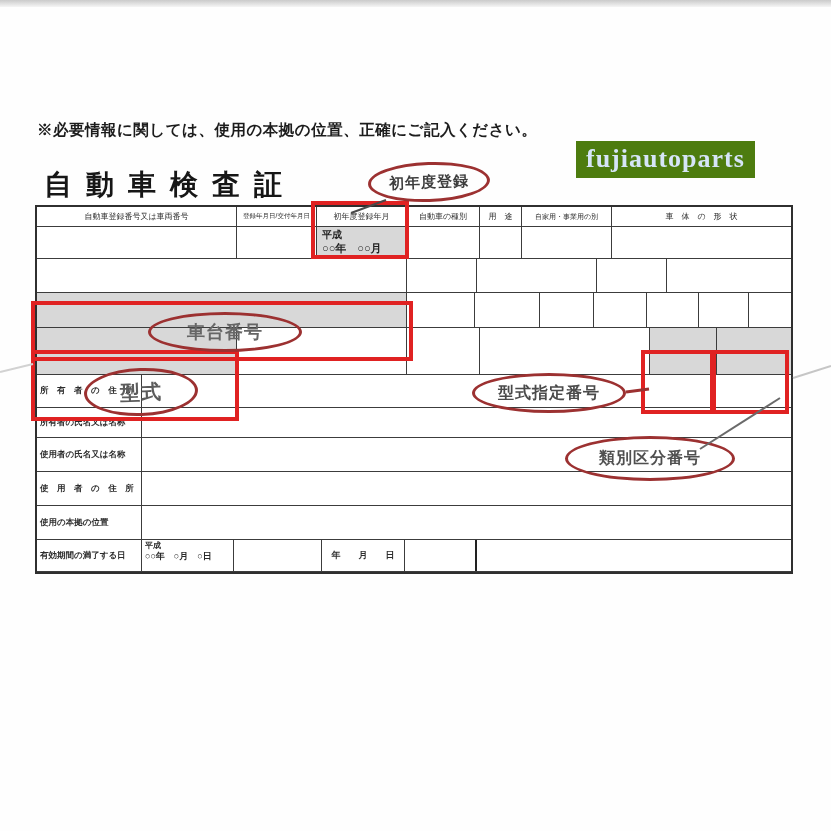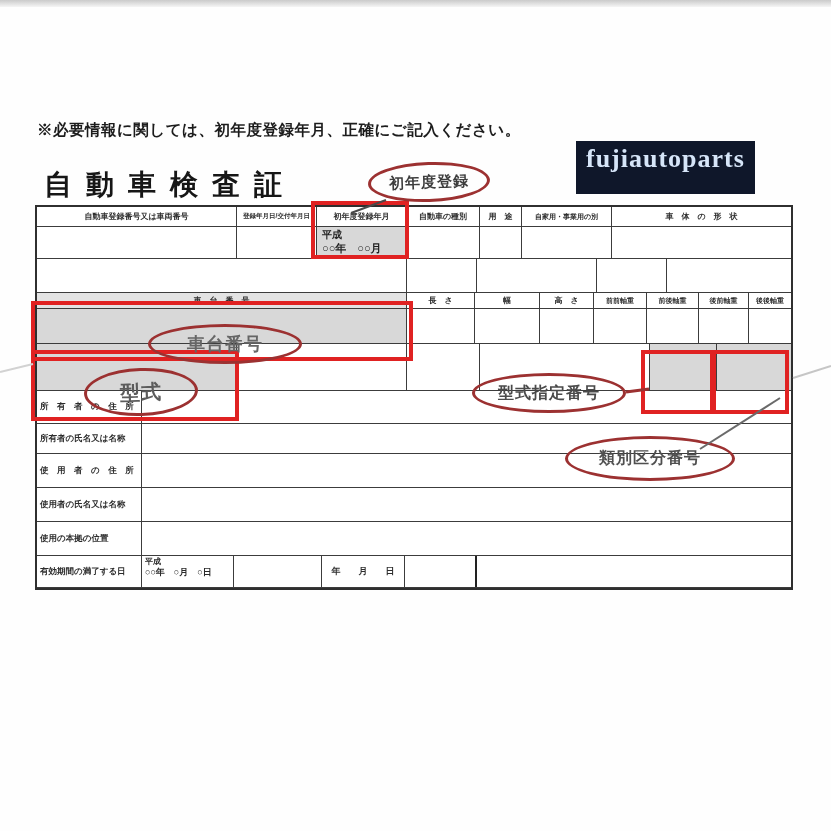--- a/index.html
+++ b/index.html
@@ -1,30 +1,30 @@
 <!DOCTYPE html>
 <html><head>
 <meta charset="utf-8">
 <style>
   html,body{margin:0;padding:0;background:#fff;}
   .page{position:relative;width:831px;height:831px;background:#fefefe;overflow:hidden;
         font-family:"Liberation Sans",sans-serif;color:#222;}
   .page::before{content:"";position:absolute;left:0;top:0;right:0;height:7px;
         background:linear-gradient(#b9b9b9,#f2f2f2);opacity:.75;pointer-events:none;}
   .note{position:absolute;left:37px;top:120px;font-size:15.5px;font-weight:bold;color:#1c1c1c;letter-spacing:.5px;}
-  .logo{position:absolute;left:576px;top:141px;background:#0f172a;color:#d6e5f8;
-        font-family:"Liberation Serif",serif;font-weight:bold;font-size:26px;padding:3px 10px 20px;letter-spacing:1px;}
+  .logo{position:absolute;left:576px;top:141px;background:#4d7c0f;color:#d6e5f8;
+        font-family:"Liberation Serif",serif;font-weight:bold;font-size:26px;padding:3px 10px 4px;letter-spacing:1px;}
   .doc-title{position:absolute;left:44px;top:166px;font-size:28px;font-weight:bold;color:#161616;letter-spacing:14px;}
   
   .ctable{position:absolute;left:35px;top:205px;width:758px;border:2px solid #2f2f2f;background:#fff;box-sizing:border-box;}
   .t-row{display:flex;border-bottom:1px solid #3c3c3c;box-sizing:border-box;}
   .t-row.no-bb{border-bottom:none;}
   .tc{box-sizing:border-box;border-right:1px solid #3c3c3c;overflow:hidden;flex:none;}
   .tc.last{border-right:none;flex:1;}
-  .hc{display:flex;align-items:center;justify-content:center;font-weight:bold;color:#2e2e2e;font-size:8px;white-space:nowrap;}
+  .hc{display:flex;align-items:center;justify-content:center;font-weight:normal;color:#2e2e2e;font-size:8px;white-space:nowrap;}
   .f7{font-size:7px;text-align:right;} .f65{font-size:6.5px;}
   .lbl{display:flex;align-items:center;font-weight:bold;color:#2c2c2c;font-size:8.5px;padding-left:3px;white-space:nowrap;}
   .shade{background:#d8d8d8;}
   .shade-lt{background:#e3e3e3;}
   .era-cell{padding:2px 0 0 5px;font-weight:bold;color:#1f1f1f;line-height:1.25;}
   .era-cell .era{font-size:10px;display:block;}
   .era-cell .val{font-size:11px;display:block;white-space:nowrap;}
   .exp-cell{padding:1px 0 0 3px;font-weight:bold;color:#2a2a2a;line-height:1.3;}
   .exp-cell .era{font-size:8px;display:block;}
   .exp-cell .val{font-size:9px;display:block;white-space:nowrap;}
@@ -37,21 +37,21 @@
   .ell{position:absolute;border:3px solid #9c3131;border-radius:50%;box-sizing:border-box;
        display:flex;align-items:center;justify-content:center;background:transparent;}
   .ell span{font-weight:bold;color:#4a4a4a;letter-spacing:1px;white-space:nowrap;}
   .svg-overlay{position:absolute;left:0;top:0;pointer-events:none;}
 </style>
 </head>
 <body>
 
 <div class="page">
 
-  <div class="note">※必要情報に関しては、初年度登録年月、正確にご記入ください。</div>
+  <div class="note">※必要情報に関しては、使用の本拠の位置、正確にご記入ください。</div>
   <div class="logo">fujiautoparts</div>
   <div class="doc-title">自動車検査証</div>
 
   <div class="ctable">
 
     <div class="t-row" style="height:20px">
       <div class="tc hc" style="width:200px">自動車登録番号又は車両番号</div>
       <div class="tc hc f65" style="width:80px">登録年月日/交付年月日</div>
       <div class="tc hc" style="width:90px">初年度登録年月</div>
       <div class="tc hc" style="width:73px">自動車の種別</div>
@@ -75,30 +75,20 @@
 
 
     <div class="t-row" style="height:34px">
       <div class="tc" style="width:370px"></div>
       <div class="tc" style="width:70px"></div>
       <div class="tc" style="width:120px"></div>
       <div class="tc" style="width:70px"></div>
       <div class="tc last"></div>
     </div>
 
-    <div class="t-row" style="height:16px">
-      <div class="tc hc shade-lt" style="width:370px">車　台　番　号</div>
-      <div class="tc hc" style="width:68px">長　さ</div>
-      <div class="tc hc" style="width:65px">幅</div>
-      <div class="tc hc" style="width:54px">高　さ</div>
-      <div class="tc hc f7" style="width:53px">前前軸重</div>
-      <div class="tc hc f7" style="width:52px">前後軸重</div>
-      <div class="tc hc f7" style="width:50px">後前軸重</div>
-      <div class="tc hc f7 last">後後軸重</div>
-    </div>
 
     <div class="t-row" style="height:35px">
       <div class="tc shade" style="width:370px"></div>
       <div class="tc" style="width:68px"></div>
       <div class="tc" style="width:65px"></div>
       <div class="tc" style="width:54px"></div>
       <div class="tc" style="width:53px"></div>
       <div class="tc" style="width:52px"></div>
       <div class="tc" style="width:50px"></div>
       <div class="tc last"></div>
@@ -116,25 +106,25 @@
 
     <div class="t-row" style="height:33px">
       <div class="tc lbl" style="width:105px">所　有　者　の　住　所</div>
       <div class="tc last"></div>
     </div>
     <div class="t-row" style="height:30px">
       <div class="tc lbl" style="width:105px">所有者の氏名又は名称</div>
       <div class="tc last"></div>
     </div>
     <div class="t-row" style="height:34px">
-      <div class="tc lbl" style="width:105px">使　用　者　の　住　所</div>
+      <div class="tc lbl" style="width:105px">使用者の氏名又は名称</div>
       <div class="tc last"></div>
     </div>
     <div class="t-row" style="height:34px">
-      <div class="tc lbl" style="width:105px">使用者の氏名又は名称</div>
+      <div class="tc lbl" style="width:105px">使　用　者　の　住　所</div>
       <div class="tc last"></div>
     </div>
     <div class="t-row" style="height:34px">
       <div class="tc lbl" style="width:105px">使用の本拠の位置</div>
       <div class="tc last"></div>
     </div>
 
     <div class="t-row" style="height:32px">
       <div class="tc lbl f7" style="width:105px">有効期間の満了する日</div>
       <div class="tc exp-cell" style="width:92px">
@@ -152,21 +142,21 @@
 
   <div class="hl-box" style="left:311px;top:201px;width:98px;height:58px"></div>
   <div class="hl-box" style="left:31px;top:301px;width:382px;height:60px"></div>
   <div class="hl-box" style="left:31px;top:350px;width:208px;height:71px"></div>
   <div class="hl-box" style="left:641px;top:350px;width:73px;height:64px"></div>
   <div class="hl-box" style="left:712px;top:350px;width:77px;height:64px"></div>
 
   <div class="ell" style="left:368px;top:162px;width:122px;height:40px;transform:rotate(-2deg)">
     <span style="font-size:15px;color:#3d3d3d">初年度登録</span>
   </div>
-  <div class="ell" style="left:148px;top:324px;width:154px;height:40px">
+  <div class="ell" style="left:148px;top:312px;width:154px;height:40px">
     <span style="font-size:18px;color:#666">車台番号</span>
   </div>
   <div class="ell" style="left:84px;top:368px;width:114px;height:48px;transform:rotate(-2deg)">
     <span style="font-size:20px;color:#5c5c5c">型式</span>
   </div>
   <div class="ell" style="left:472px;top:373px;width:154px;height:40px">
     <span style="font-size:16px;color:#4a4a4a">型式指定番号</span>
   </div>
   <div class="ell" style="left:565px;top:436px;width:170px;height:45px">
     <span style="font-size:16px;color:#4f4f4f">類別区分番号</span>

